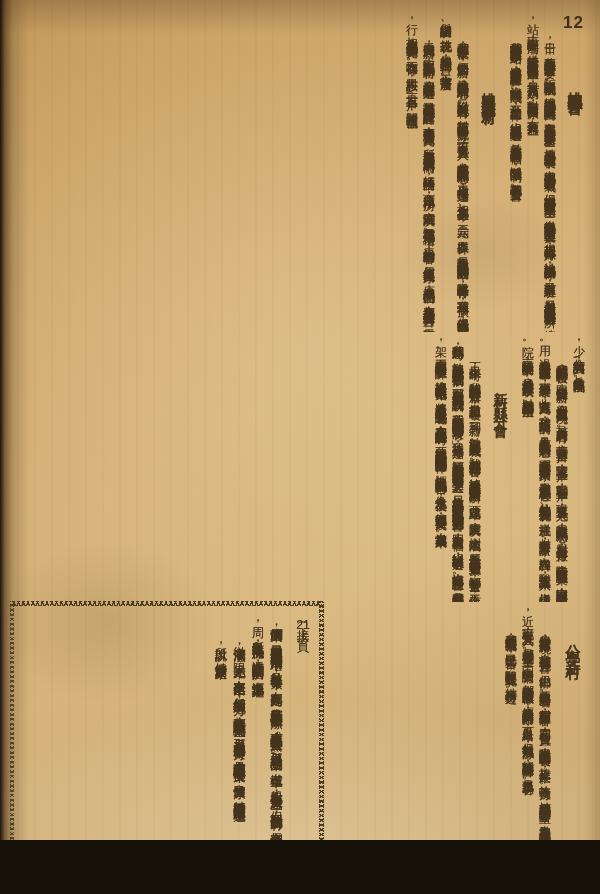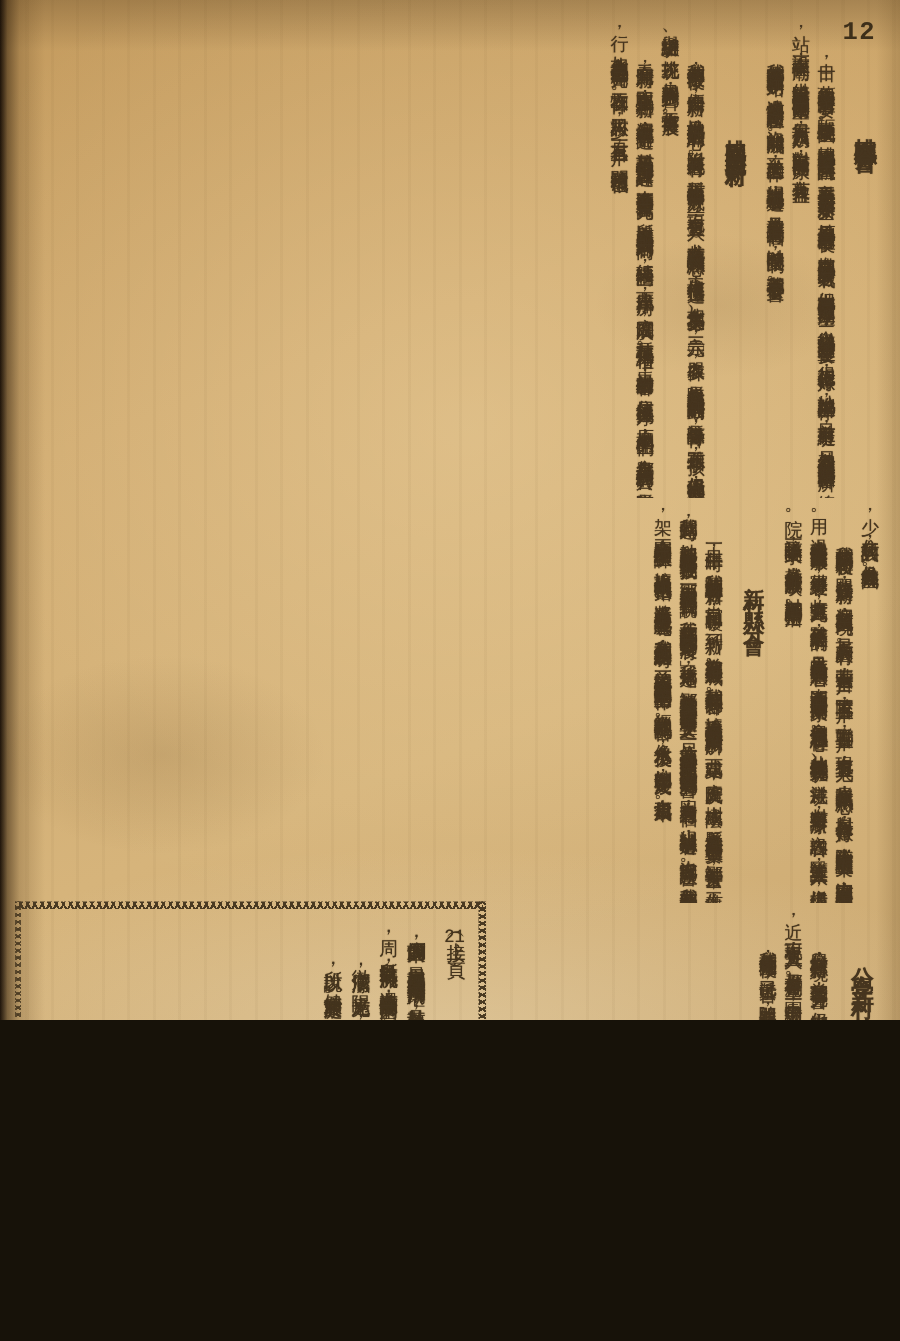--- a/index.html
+++ b/index.html
@@ -1,18 +1,18 @@
 <!DOCTYPE html>
 <html><head>
 <meta charset="utf-8">
 <style>
   html,body{margin:0;padding:0;background:#171209;}
   .page{
-    position:relative;width:600px;height:680px;overflow:hidden;
-    font-family:Liberation Mono, monospace;
+    position:relative;width:600px;height:840px;overflow:hidden;
+    font-family:Liberation Sans, sans-serif;
     background:
       linear-gradient(to right, rgba(18,10,4,0.95) 0px, rgba(62,42,18,0.6) 5px, rgba(96,68,32,0.28) 13px, rgba(0,0,0,0) 30px),
       linear-gradient(to left, rgba(118,88,44,0.30) 0px, rgba(0,0,0,0) 16px),
       linear-gradient(to bottom, rgba(80,56,26,0.30) 0px, rgba(0,0,0,0) 34px),
       radial-gradient(85% 24% at 50% 101%, rgba(236,221,188,0.42), rgba(0,0,0,0) 75%),
       radial-gradient(95% 70% at 52% 42%, rgba(255,236,192,0.28), rgba(0,0,0,0) 72%),
       radial-gradient(26% 14% at 18% 74%, rgba(110,78,36,0.18), rgba(0,0,0,0) 70%),
       radial-gradient(20% 10% at 80% 30%, rgba(110,78,36,0.14), rgba(0,0,0,0) 70%),
       linear-gradient(160deg,#c49b5e 0%,#d0aa6f 35%,#d6b47b 68%,#cdab74 100%);
   }

